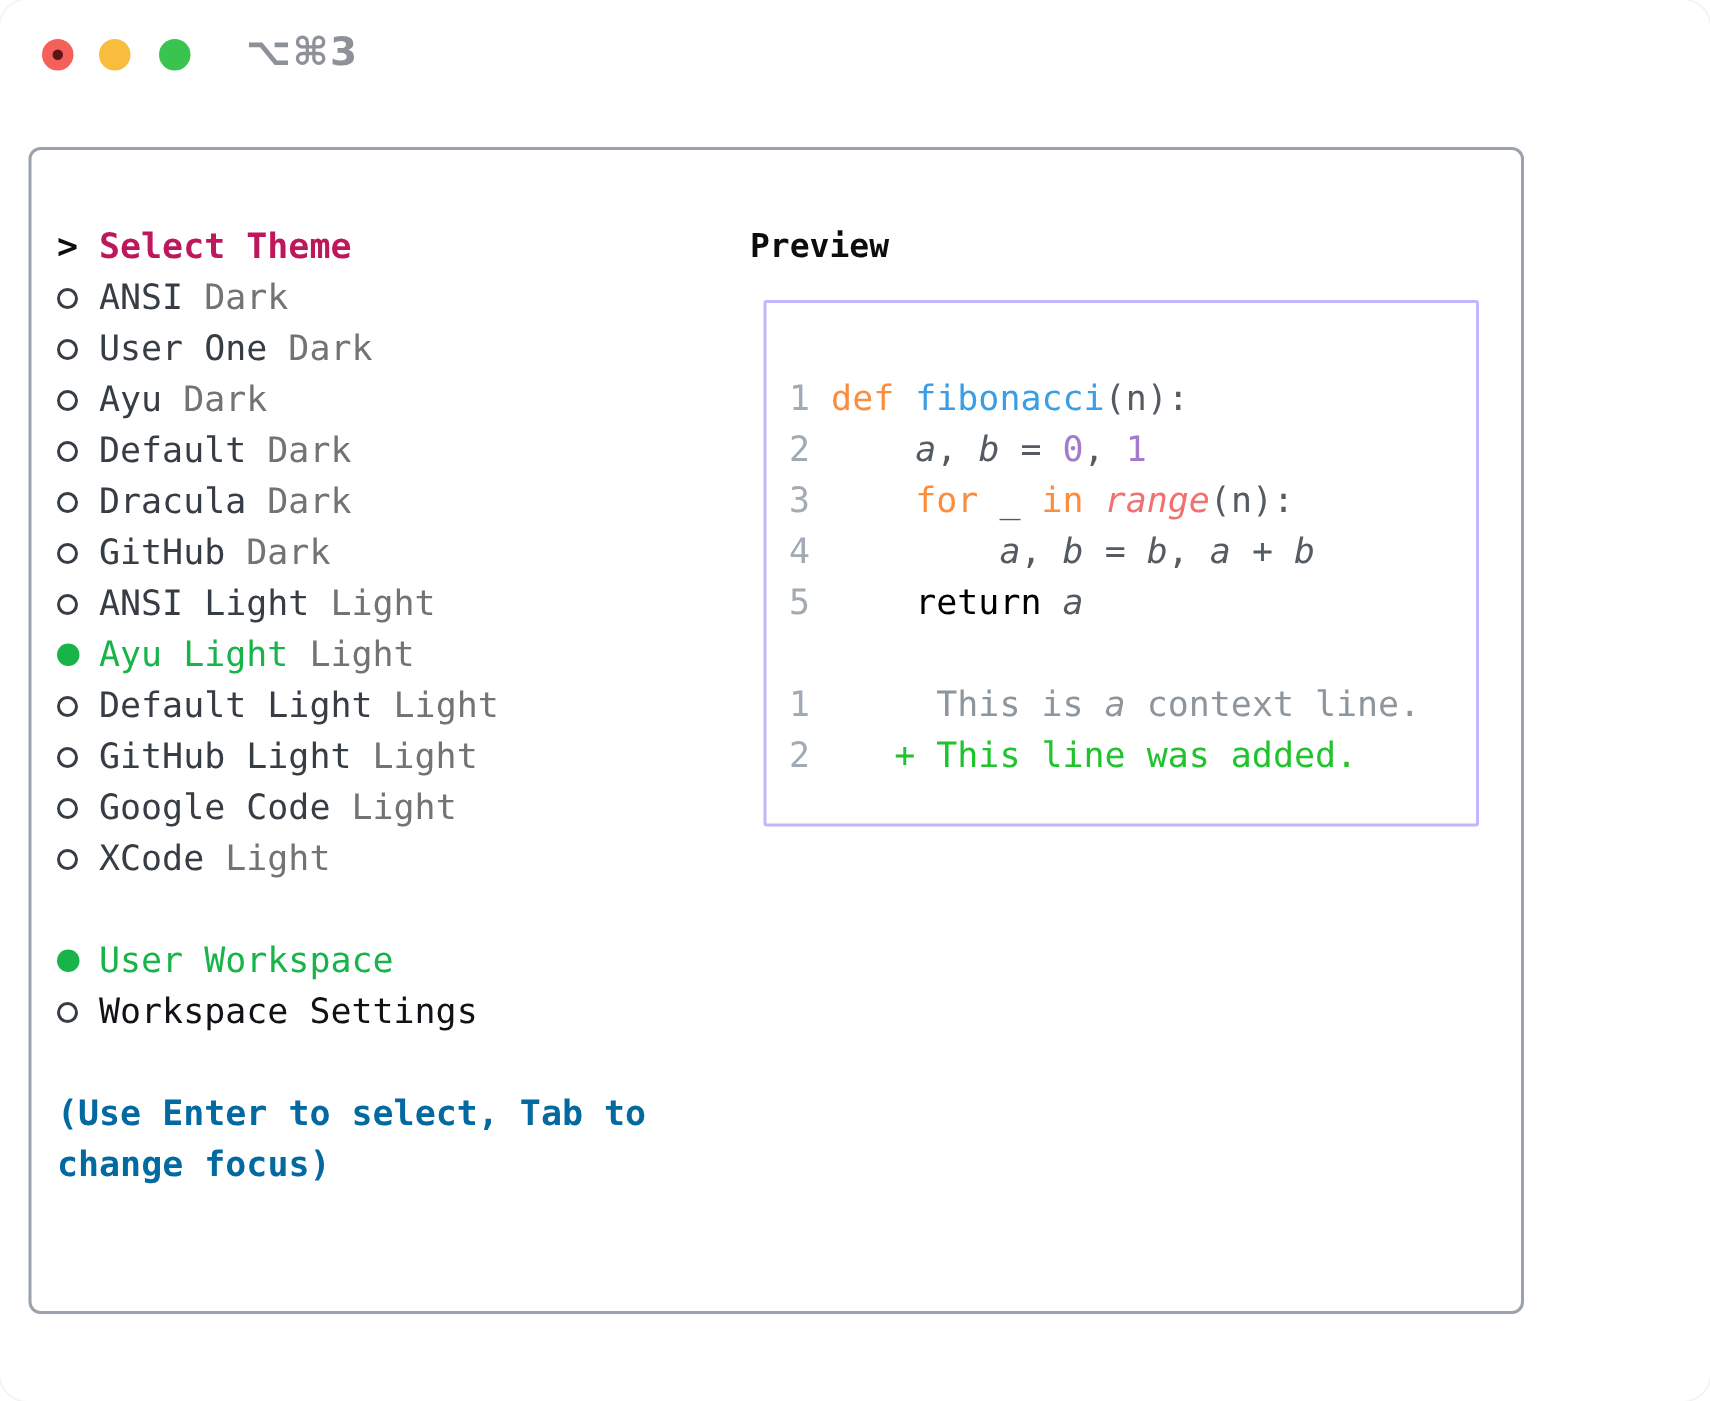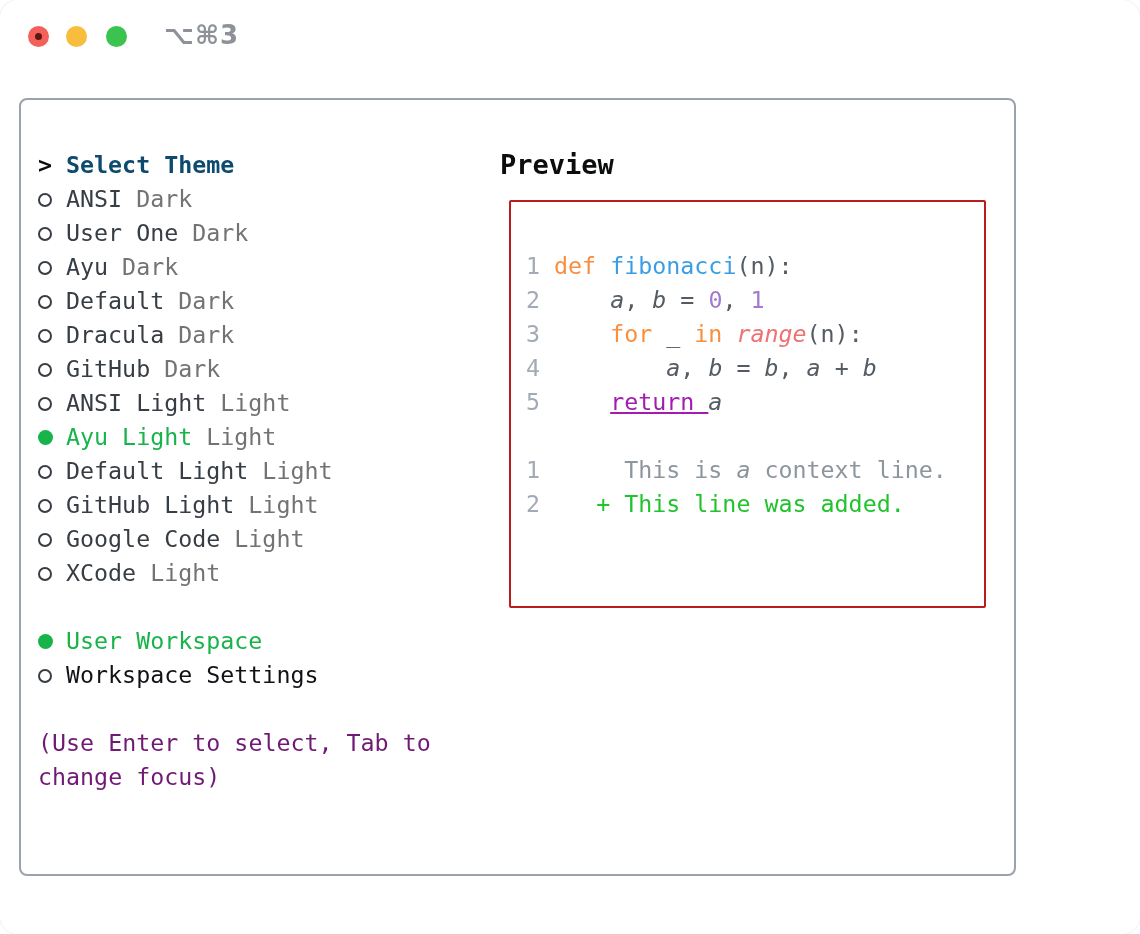--- a/index.html
+++ b/index.html
@@ -28,35 +28,35 @@
   .panel {
     position:absolute; left:19px; top:98px; width:997px; height:778px;
     border:2px solid #9aa3ad; border-radius:8px; background:#fff;
   }
 
   
   .menu { position:absolute; left:17px; top:48px; font-size:23.3px; line-height:34px; color:#373d44; }
   .row { height:34px; white-space:pre; display:flex; align-items:center; }
   .marker { display:inline-block; width:28px; flex:0 0 28px; }
   .prompt { font-weight:700; color:#0c0d0e; }
-  .header-label { font-weight:700; color:#0c4a6e; }
+  .header-label { font-weight:700; color:#be185d; }
   .radio { display:inline-block; width:14px; height:14px; border:2px solid #373d44;
            border-radius:50%; margin-top:3px; }
   .radio.sel { border:none; background:#18b44a; width:15px; height:15px; }
   .name.green { color:#18b44a; }
   .variant { color:#737373; }
   .apply-label { color:#101215; }
-  .hint { width:402px; color:#701a75; line-height:34px; }
+  .hint { width:402px; color:#0369a1; line-height:34px;font-weight:bold; }
 
   
-  .preview-title { position:absolute; left:479px; top:48px; font-size:27px; line-height:34px;
+  .preview-title { position:absolute; left:479px; top:48px; font-size:22px; line-height:34px;
                    font-weight:700; color:#0c0d0e; }
   .preview-box {
-    position:absolute; left:488px; top:100px; width:477px; height:408px;
-    border:2px solid #b91c1c; border-radius:2px; background:#fff;
+    position:absolute; left:488px; top:100px; width:477px; height:351px;
+    border:2px solid #c4b5fd; border-radius:2px; background:#fff;
     padding:47px 0 0 15px; overflow:hidden;
   }
   .code-line { white-space:pre; height:34px; font-size:23.3px; line-height:34px; color:#545b63; }
 </style>
 </head>
 <body>
 
 <div class="window">
 
   <div class="titlebar">
@@ -103,21 +103,21 @@
     </div>
 
     <div class="preview-title">Preview</div>
 
     <div class="preview-box">
       <div>
           <div class="code-line"><span style="color: rgb(162, 171, 181);">1 </span><span style="color: rgb(250, 141, 62);">def </span><span style="color: rgb(57, 158, 230);">fibonacci</span><span style="color: rgb(84, 91, 99);">(n):</span></div>
           <div class="code-line"><span style="color: rgb(162, 171, 181);">2 </span><span style="color: rgb(84, 91, 99);">    </span><span style="color: rgb(84, 91, 99); font-style: italic;">a</span><span style="color: rgb(84, 91, 99);">, </span><span style="color: rgb(84, 91, 99); font-style: italic;">b</span><span style="color: rgb(84, 91, 99);"> = </span><span style="color: rgb(163, 122, 204);">0</span><span style="color: rgb(84, 91, 99);">, </span><span style="color: rgb(163, 122, 204);">1</span></div>
           <div class="code-line"><span style="color: rgb(162, 171, 181);">3 </span><span style="color: rgb(84, 91, 99);">    </span><span style="color: rgb(250, 141, 62);">for </span><span style="color: rgb(84, 91, 99);">_ </span><span style="color: rgb(250, 141, 62);">in </span><span style="color: rgb(240, 113, 113); font-style: italic;">range</span><span style="color: rgb(84, 91, 99);">(n):</span></div>
           <div class="code-line"><span style="color: rgb(162, 171, 181);">4 </span><span style="color: rgb(84, 91, 99);">        </span><span style="color: rgb(84, 91, 99); font-style: italic;">a</span><span style="color: rgb(84, 91, 99);">, </span><span style="color: rgb(84, 91, 99); font-style: italic;">b</span><span style="color: rgb(84, 91, 99);"> = </span><span style="color: rgb(84, 91, 99); font-style: italic;">b</span><span style="color: rgb(84, 91, 99);">, </span><span style="color: rgb(84, 91, 99); font-style: italic;">a</span><span style="color: rgb(84, 91, 99);"> + </span><span style="color: rgb(84, 91, 99); font-style: italic;">b</span></div>
-          <div class="code-line"><span style="color: rgb(162, 171, 181);">5 </span><span style="color: rgb(84, 91, 99);">    </span><span style="color: #a21caf; text-decoration: underline;">return </span><span style="color: rgb(84, 91, 99); font-style: italic;">a</span></div>
+          <div class="code-line"><span style="color: rgb(162, 171, 181);">5 </span><span style="color: rgb(84, 91, 99);">    </span><span style="color: #000000;">return </span><span style="color: rgb(84, 91, 99); font-style: italic;">a</span></div>
           <div class="code-line"></div>
           <div class="code-line"><span style="color: rgb(162, 171, 181);">1</span><span style="color: rgb(141, 149, 157);">      </span><span style="color: rgb(141, 149, 157);">This is </span><span style="color: rgb(141, 149, 157); font-style: italic;">a</span><span style="color: rgb(141, 149, 157);"> context line.</span></div>
           <div class="code-line"><span style="color: rgb(162, 171, 181);">2</span><span style="color: rgb(84, 91, 99);">    </span><span style="color: rgb(31, 195, 43);">+ This line was added.</span></div>
         </div>
     </div>
 
   </div>
 </div>
 
 </body></html>

